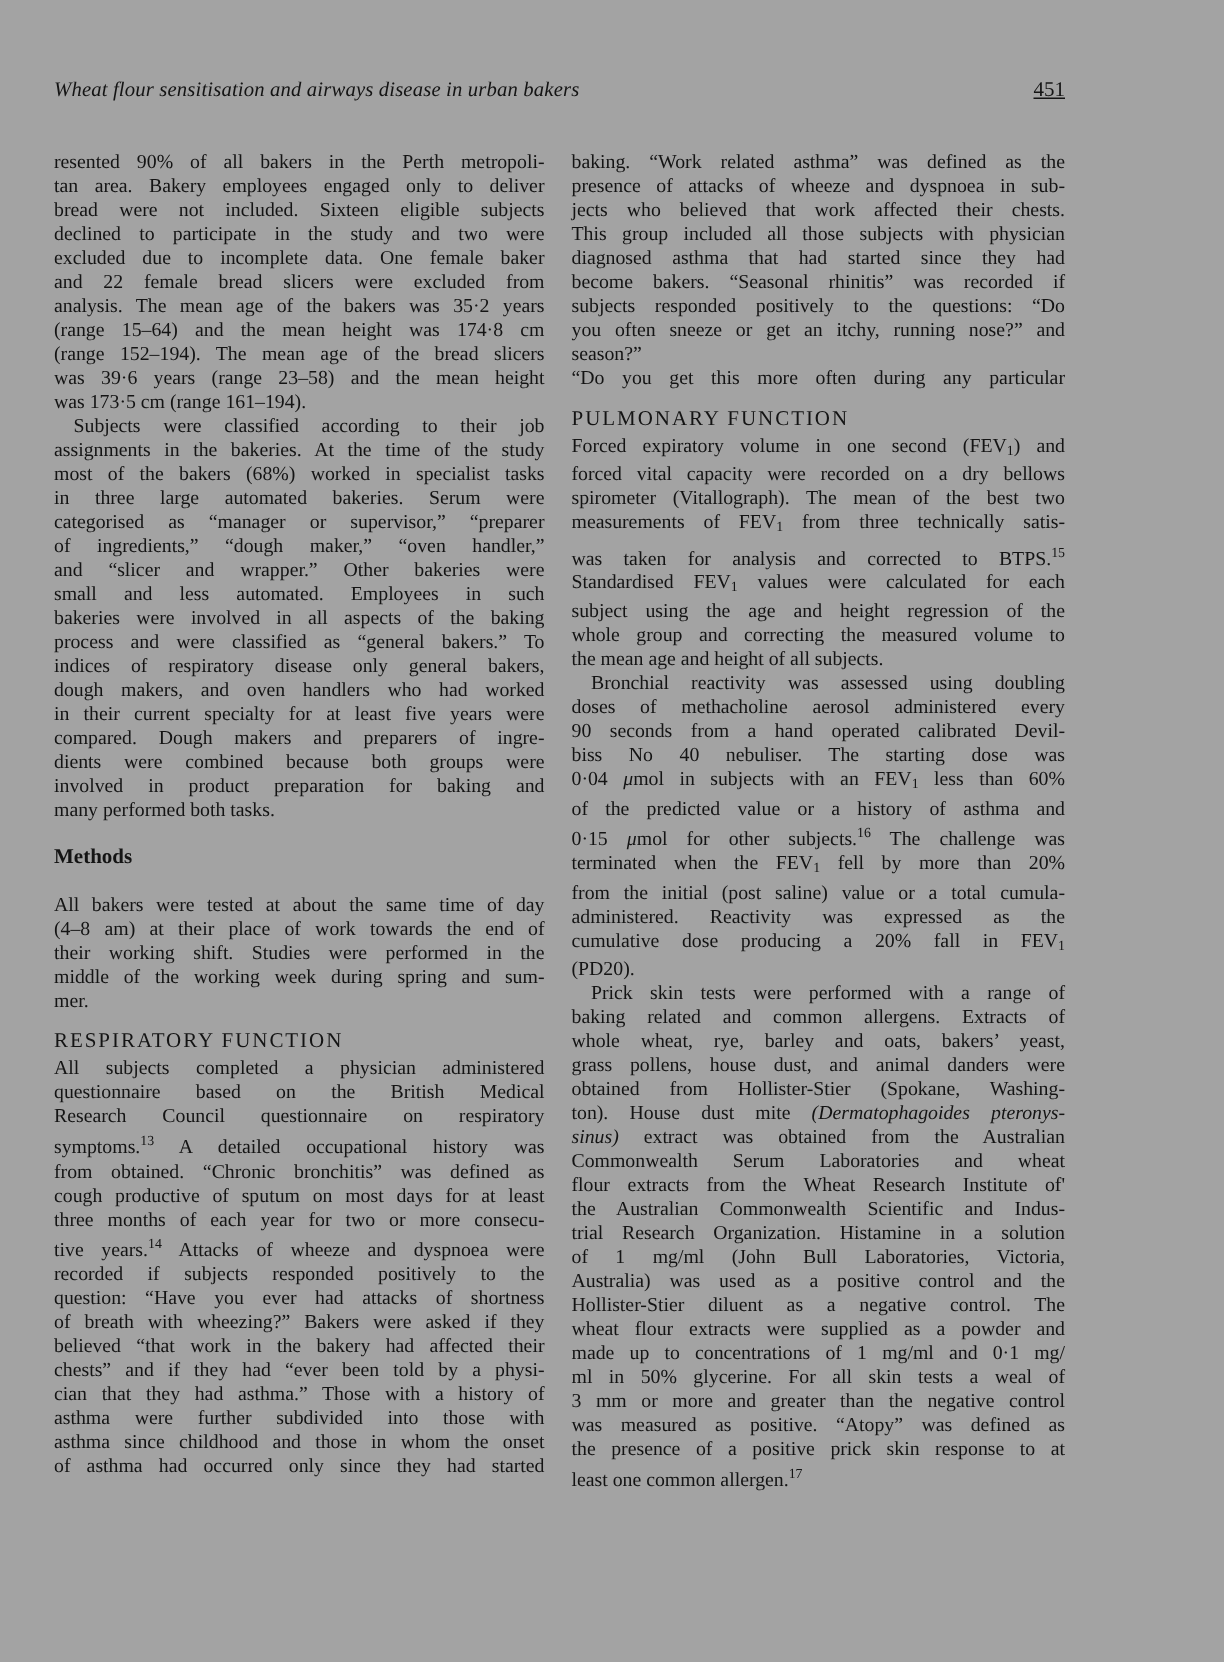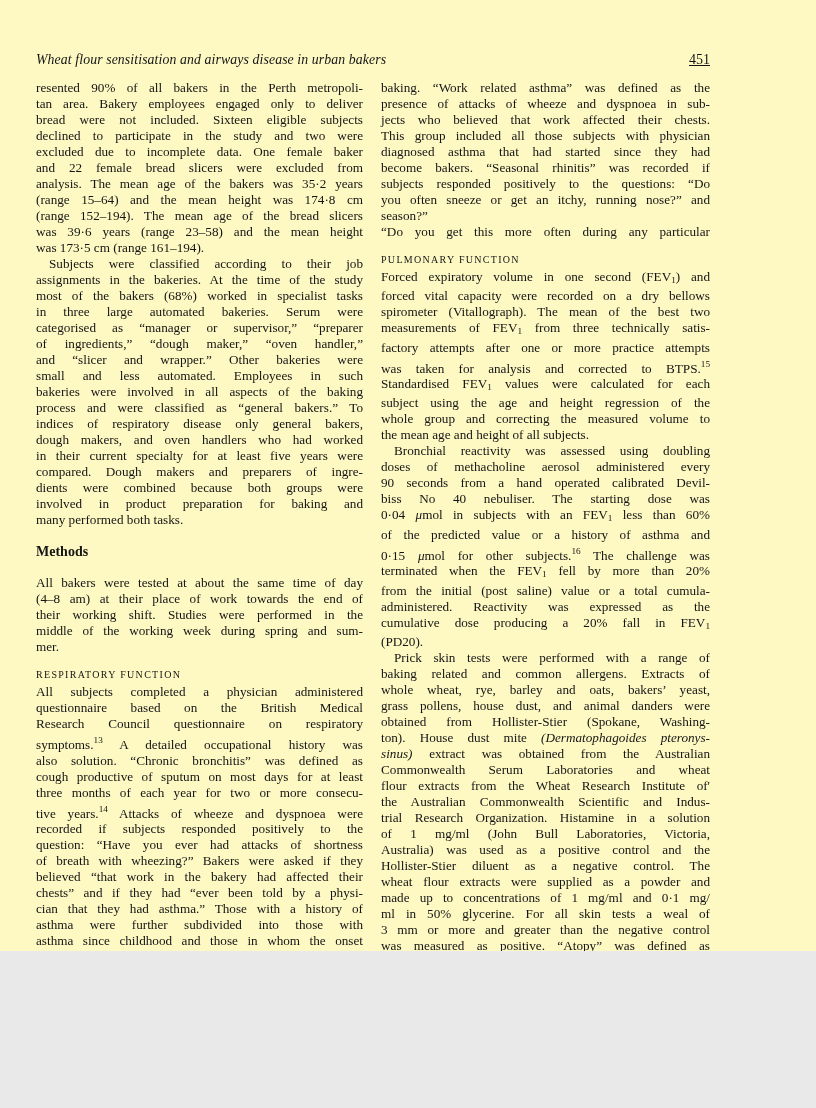--- a/index.html
+++ b/index.html
@@ -3,46 +3,46 @@
 <meta charset="utf-8">
 <style>
   html,body { margin:0; padding:0; }
   body {
     width:816px; height:1108px;
     background:#e9e9e9;
     font-family:"Liberation Serif","DejaVu Serif",serif;
   }
   .page {
     position:relative;
-    width:816px; height:951px;
-    background:#fef9c3;
+    width:816px; height:1108px;
+    background:#a3a3a3;
     color:#141414;
     overflow:hidden;
   }
   .runhead {
     position:absolute; left:36px; top:52px; width:674px;
     display:flex; justify-content:space-between; align-items:baseline;
   }
   .rh-title { font-style:italic; font-size:13.8px; letter-spacing:0.1px; }
   .rh-page  { font-size:14px;text-decoration:underline; }
   .col {
-    position:absolute; top:80px;
+    position:absolute; top:100px;
     font-size:13.2px; line-height:16px;
   }
   .col.left  { left:36px;  width:327px; }
   .col.right { left:381px; width:329px; }
   .line { text-align:justify; text-align-last:justify; }
   .line.end { text-align-last:left; }
   .line.indent { text-indent:13px; }
   .h-section {
     font-weight:bold; font-size:14px; line-height:17px;
     margin:15px 0 15px 0;
   }
   .h-sub {
-    font-size:10px; line-height:15px; letter-spacing:1.3px;
+    font-size:14px; line-height:15px; letter-spacing:1.3px;
     margin:12px 0 2px 0;
   }
   .sup { font-size:70%; vertical-align:0.6em;  letter-spacing:0; }
   .sub { font-size:70%; vertical-align:-0.25em; letter-spacing:0; }
   .it  { font-style:italic; }
 </style>
 </head>
 <body>
 
 <div class="page">
@@ -83,21 +83,21 @@
       <div class="line">All bakers were tested at about the same time of day</div>
       <div class="line">(4–8 am) at their place of work towards the end of</div>
       <div class="line">their working shift. Studies were performed in the</div>
       <div class="line">middle of the working week during spring and sum-</div>
       <div class="line end">mer.</div>
       <div class="h-sub">RESPIRATORY FUNCTION</div>
       <div class="line">All subjects completed a physician administered</div>
       <div class="line">questionnaire based on the British Medical</div>
       <div class="line">Research Council questionnaire on respiratory</div>
       <div class="line"><span>symptoms.</span><span class="sup">13</span><span> A detailed occupational history was</span></div>
-      <div class="line">also solution. “Chronic bronchitis” was defined as</div>
+      <div class="line">from obtained. “Chronic bronchitis” was defined as</div>
       <div class="line">cough productive of sputum on most days for at least</div>
       <div class="line">three months of each year for two or more consecu-</div>
       <div class="line"><span>tive years.</span><span class="sup">14</span><span> Attacks of wheeze and dyspnoea were</span></div>
       <div class="line">recorded if subjects responded positively to the</div>
       <div class="line">question: “Have you ever had attacks of shortness</div>
       <div class="line">of breath with wheezing?” Bakers were asked if they</div>
       <div class="line">believed “that work in the bakery had affected their</div>
       <div class="line">chests” and if they had “ever been told by a physi-</div>
       <div class="line">cian that they had asthma.” Those with a history of</div>
       <div class="line">asthma were further subdivided into those with</div>
@@ -113,21 +113,20 @@
       <div class="line">become bakers. “Seasonal rhinitis” was recorded if</div>
       <div class="line">subjects responded positively to the questions: “Do</div>
       <div class="line">you often sneeze or get an itchy, running nose?” and</div>
       <div class="line end">season?”</div>
       <div class="line">“Do you get this more often during any particular</div>
       <div class="h-sub">PULMONARY FUNCTION</div>
       <div class="line"><span>Forced expiratory volume in one second (FEV</span><span class="sub">1</span><span>) and</span></div>
       <div class="line">forced vital capacity were recorded on a dry bellows</div>
       <div class="line">spirometer (Vitallograph). The mean of the best two</div>
       <div class="line"><span>measurements of FEV</span><span class="sub">1</span><span> from three technically satis-</span></div>
-      <div class="line">factory attempts after one or more practice attempts</div>
       <div class="line"><span>was taken for analysis and corrected to BTPS.</span><span class="sup">15</span></div>
       <div class="line"><span>Standardised FEV</span><span class="sub">1</span><span> values were calculated for each</span></div>
       <div class="line">subject using the age and height regression of the</div>
       <div class="line">whole group and correcting the measured volume to</div>
       <div class="line end">the mean age and height of all subjects.</div>
       <div class="line indent">Bronchial reactivity was assessed using doubling</div>
       <div class="line">doses of methacholine aerosol administered every</div>
       <div class="line">90 seconds from a hand operated calibrated Devil-</div>
       <div class="line">biss No 40 nebuliser. The starting dose was</div>
       <div class="line"><span>0·04 </span><span class="it">μ</span><span>mol in subjects with an FEV</span><span class="sub">1</span><span> less than 60%</span></div>
@@ -150,15 +149,16 @@
       <div class="line">the Australian Commonwealth Scientific and Indus-</div>
       <div class="line">trial Research Organization. Histamine in a solution</div>
       <div class="line">of 1 mg/ml (John Bull Laboratories, Victoria,</div>
       <div class="line">Australia) was used as a positive control and the</div>
       <div class="line">Hollister-Stier diluent as a negative control. The</div>
       <div class="line">wheat flour extracts were supplied as a powder and</div>
       <div class="line">made up to concentrations of 1 mg/ml and 0·1 mg/</div>
       <div class="line">ml in 50% glycerine. For all skin tests a weal of</div>
       <div class="line">3 mm or more and greater than the negative control</div>
       <div class="line">was measured as positive. “Atopy” was defined as</div>
+      <div class="line">the presence of a positive prick skin response to at</div>
       <div class="line end"><span>least one common allergen.</span><span class="sup">17</span></div>
     </div>
 </div>
 
 </body></html>

